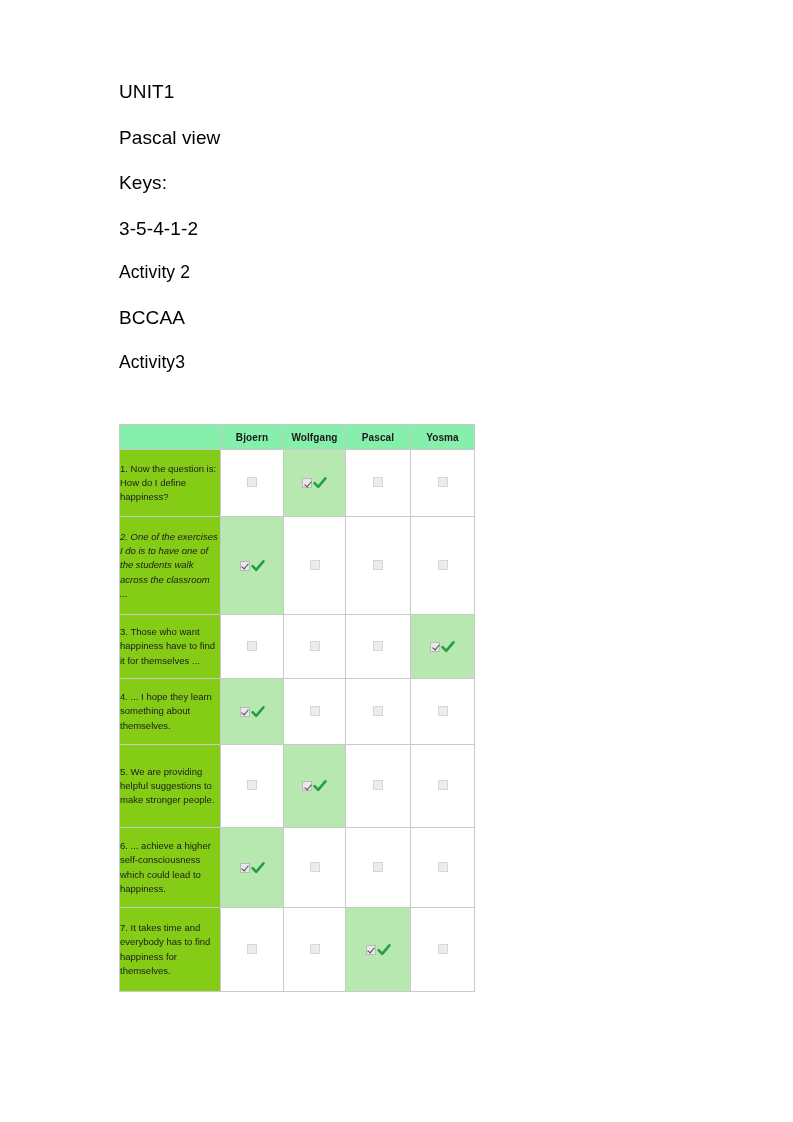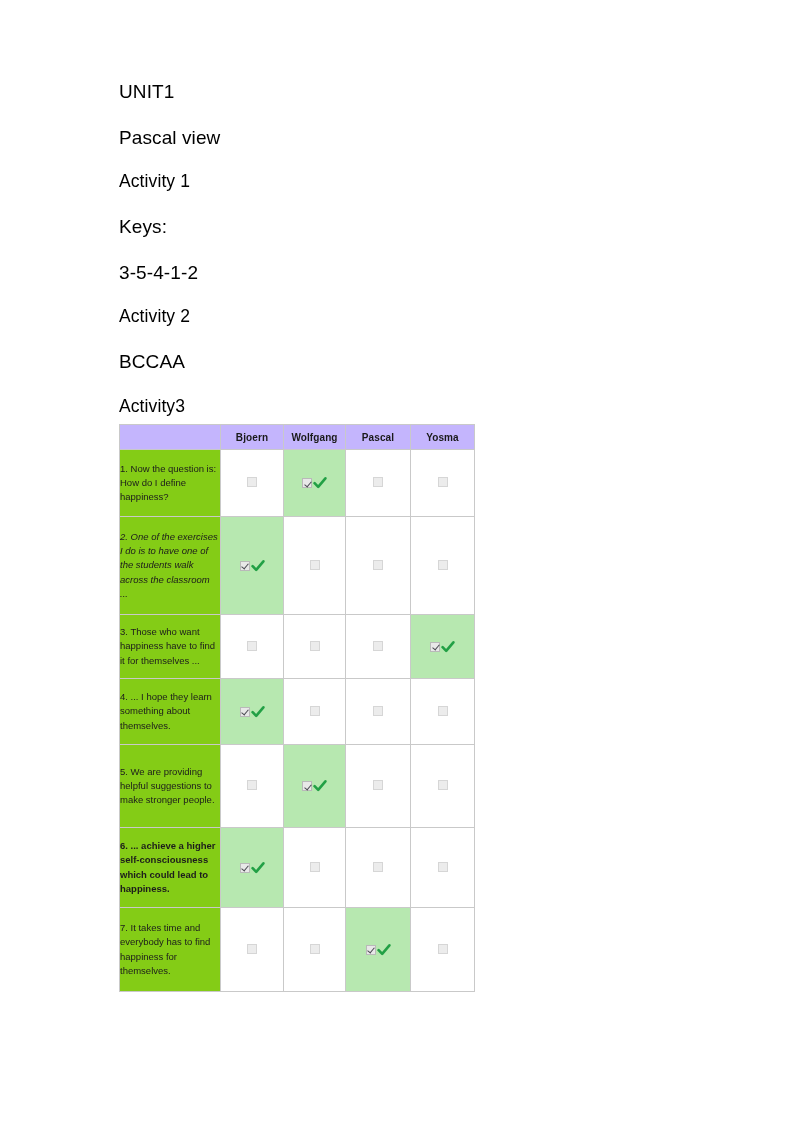--- a/index.html
+++ b/index.html
@@ -56,21 +56,21 @@
   }
   table.matrix th,
   table.matrix td {
     border: 1px solid #c9c9c9;
     padding: 0;
     vertical-align: middle;
     font-size: 9.5px;
     background-clip: padding-box;
   }
   table.matrix thead th {
-    background: #c4b5fd;
+    background: #86efac;
     font-size: 10px;
     font-weight: bold;
     color: #1a1a1a;
     height: 24px;
     text-align: center;
     letter-spacing: 0.1px;
   }
   thead th.corner {
     background: #f0f0ef;
   }
@@ -141,21 +141,20 @@
   .bigtick svg { display: block; }
 </style>
 </head>
 <body>
 
 <div class="page">
 
   <div class="doc-body">
     <p class="para big">UNIT1</p>
     <p class="para big">Pascal view</p>
-    <p class="para">Activity 1</p>
     <p class="para big">Keys:</p>
     <p class="para big">3-5-4-1-2</p>
     <p class="para">Activity 2</p>
     <p class="para big">BCCAA</p>
     <p class="para">Activity3</p>
   </div>
 
   <div class="tbl-wrap">
     <table class="matrix">
       <colgroup>
@@ -268,21 +267,21 @@
                   </svg>
                 </span>
               </span></td>
             <td class="mark"><span class="cellbox">
                 <span class="cbx"></span>
               </span></td>
             <td class="mark"><span class="cellbox">
                 <span class="cbx"></span>
               </span></td>
           </tr>
-          <tr style="height: 80px; font-weight: bold;">
+          <tr style="height: 80px;">
             <td class="stmt">6. ... achieve a higher self-consciousness which could lead to happiness.</td>
             <td class="mark on"><span class="cellbox">
                 <span class="cbx checked"></span>
                 <span class="bigtick">
                   <svg viewBox="0 0 14 14" width="14" height="14">
                     <path d="M1.6 7.2 L5.2 10.9 L12.4 2.3" fill="none" stroke="#22a045" stroke-width="2.6" stroke-linecap="round" stroke-linejoin="round"></path>
                   </svg>
                 </span>
               </span></td>
             <td class="mark"><span class="cellbox">

